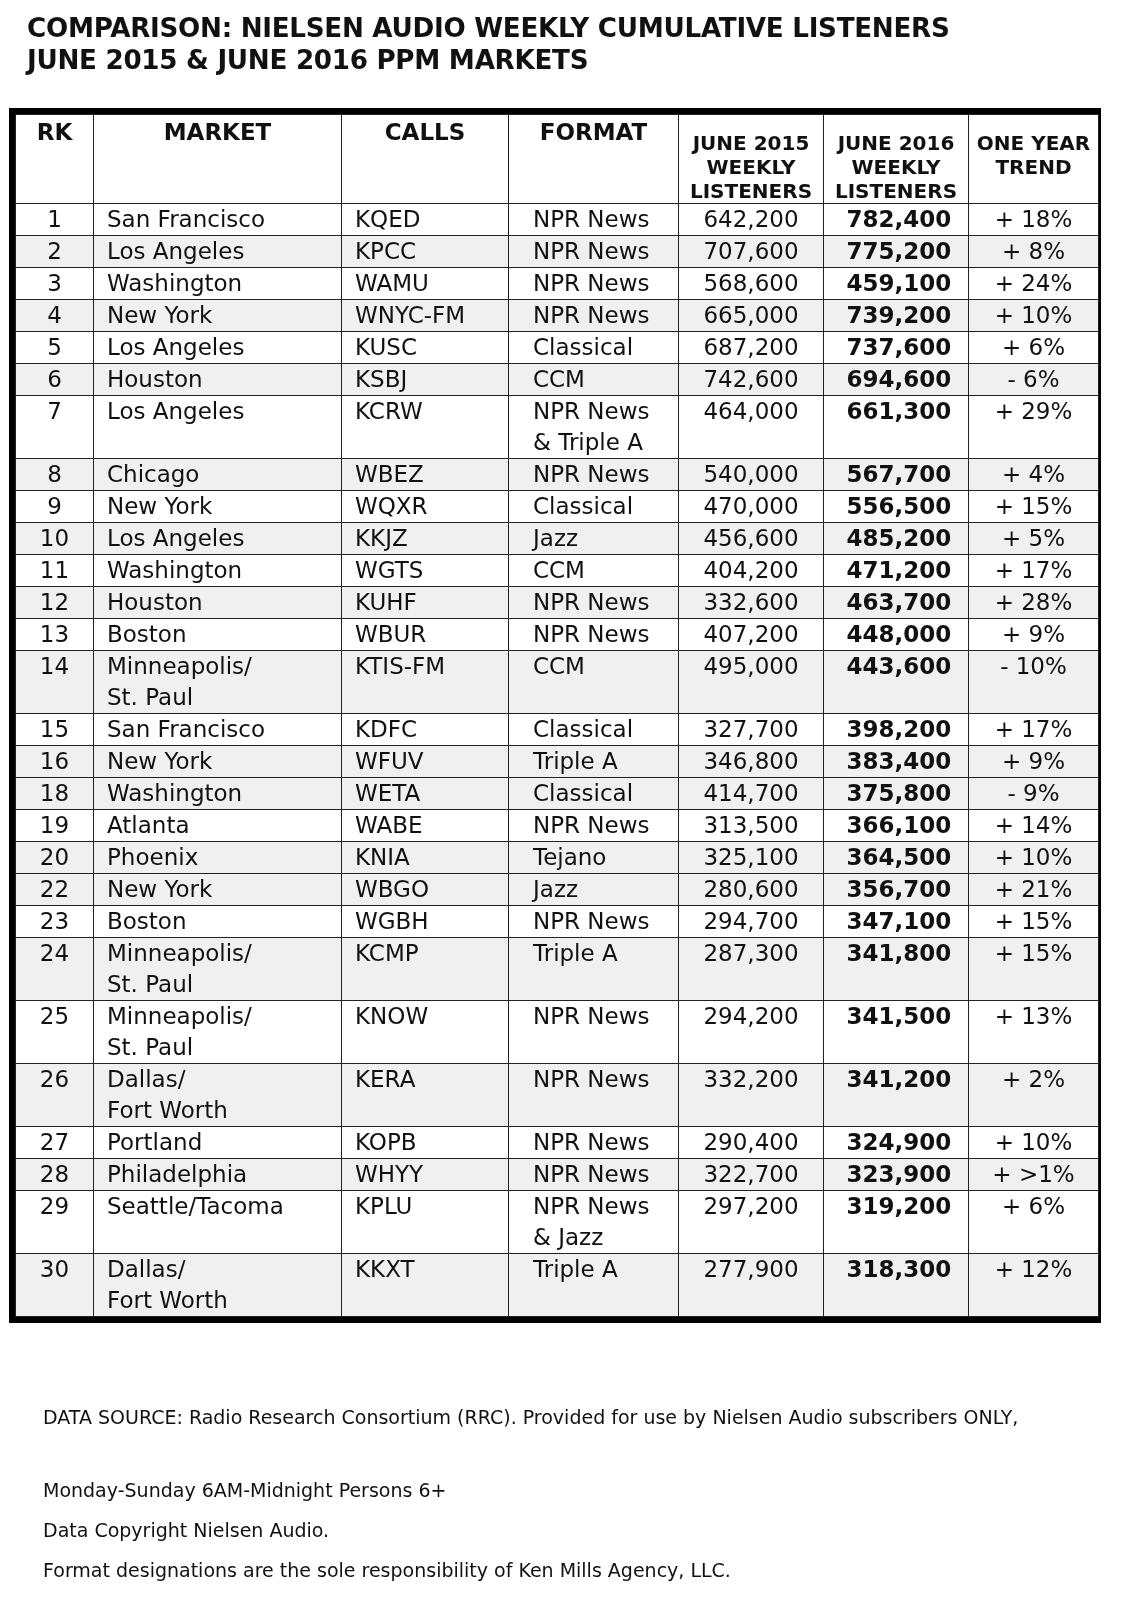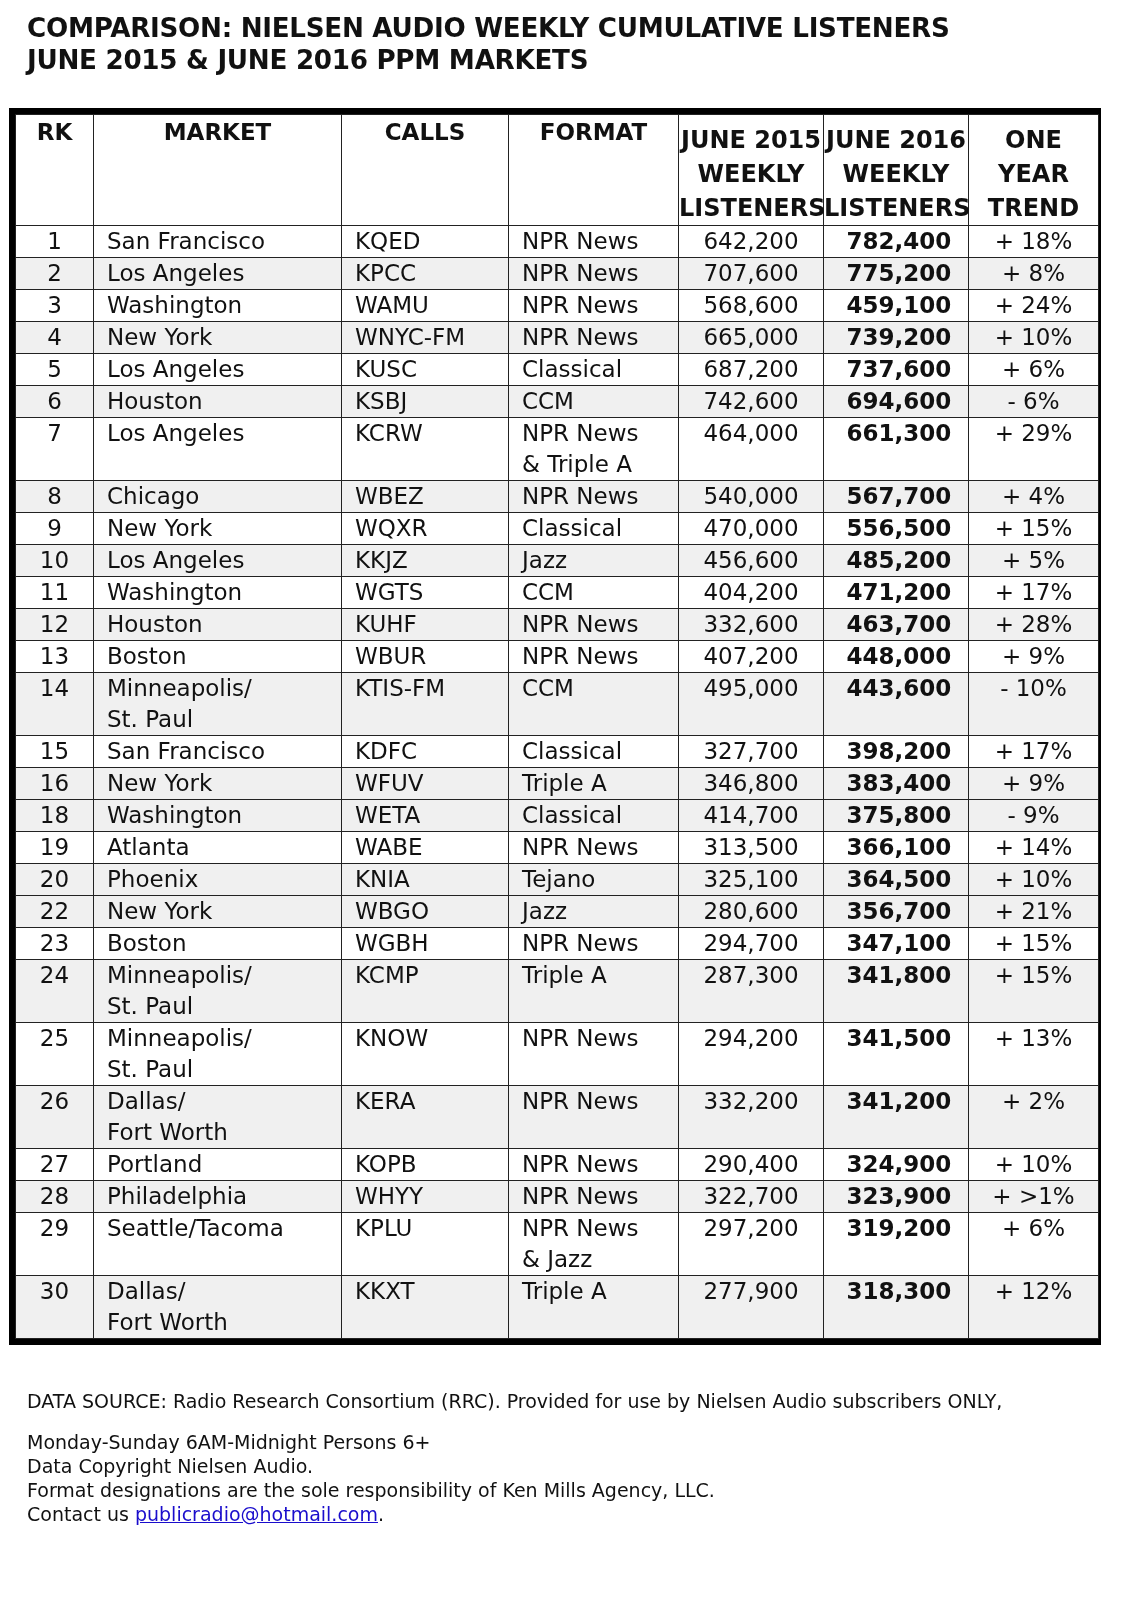--- a/index.html
+++ b/index.html
@@ -1,34 +1,34 @@
 <!DOCTYPE html>
 <html><head>
 <meta charset="utf-8">
 <style>
   html, body { margin: 0; padding: 0; background: #ffffff; }
   body { width: 1126px; height: 1600px; position: relative; font-family: "DejaVu Sans", sans-serif; color: #111; overflow: hidden; }
   .title { position: absolute; left: 27px; top: 12px; font-size: 27px; font-weight: bold; line-height: 32px; letter-spacing: -0.3px; transform: scaleX(0.97); transform-origin: left top; }
   .table-wrap { position: absolute; left: 9px; top: 108px; width: 1083px; border-left: 6px solid #000; border-top: 6px solid #000; border-bottom: 6px solid #000; border-right: 3px solid #000; }
   table { border-collapse: collapse; width: 100%; table-layout: fixed; }
   th, td { border: 1.5px solid #222; padding: 0; font-size: 23px; line-height: 31px; vertical-align: top; }
-  th { font-size: 24px; line-height: 34px; font-weight: bold; text-align: center; padding-top: 8px; height: 72px; }
+  th { font-size: 20px; line-height: 24px; font-weight: bold; text-align: center; padding-top: 16px; height: 72px; }
   th.big { font-size: 23px; line-height: 28px; padding-top: 3px; }
   tr.even td { background: #f0f0f0; }
   tr.odd td { background: #ffffff; }
   td.rk { text-align: center; }
   td.mk { padding-left: 13px; }
   td.cl { padding-left: 13px; }
-  td.fm { padding-left: 13px; }
+  td.fm { padding-left: 24px; }
   td.v15 { text-align: center; padding-left: 0; }
   td.v16 { text-align: center; font-weight: bold; padding-left: 6px; }
   td.tr { text-align: center; }
   .multi { white-space: pre-line; }
   .footer { position: absolute; left: 27px; top: 1389px; font-size: 19px; line-height: 24px; }
-  .footer p { margin: 0; }
+  .footer p { margin: 16px; }
   .gap { height: 17px; }
   .link { color: #1a0dcc; text-decoration: underline; text-align: right; }
 </style>
 </head>
 <body>
 
 <div class="title">
   <div>COMPARISON: NIELSEN AUDIO WEEKLY CUMULATIVE LISTENERS</div>
   <div>JUNE 2015 &amp; JUNE 2016 PPM MARKETS</div>
 </div>

